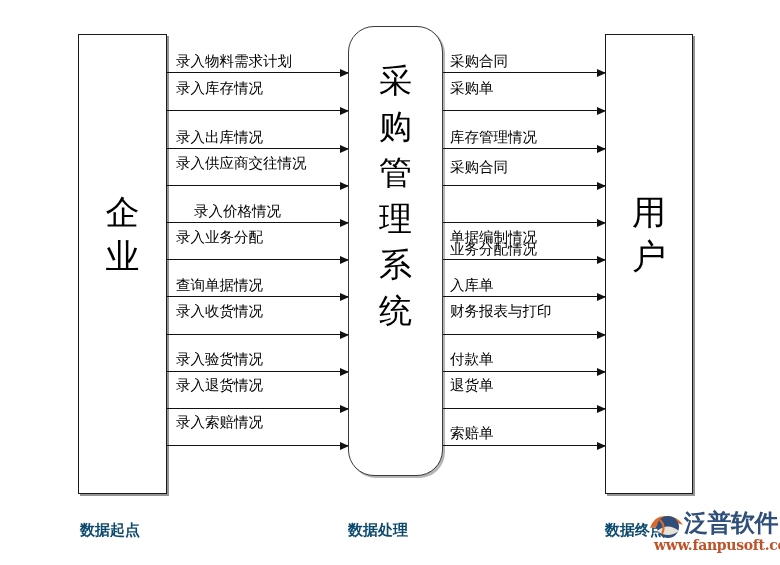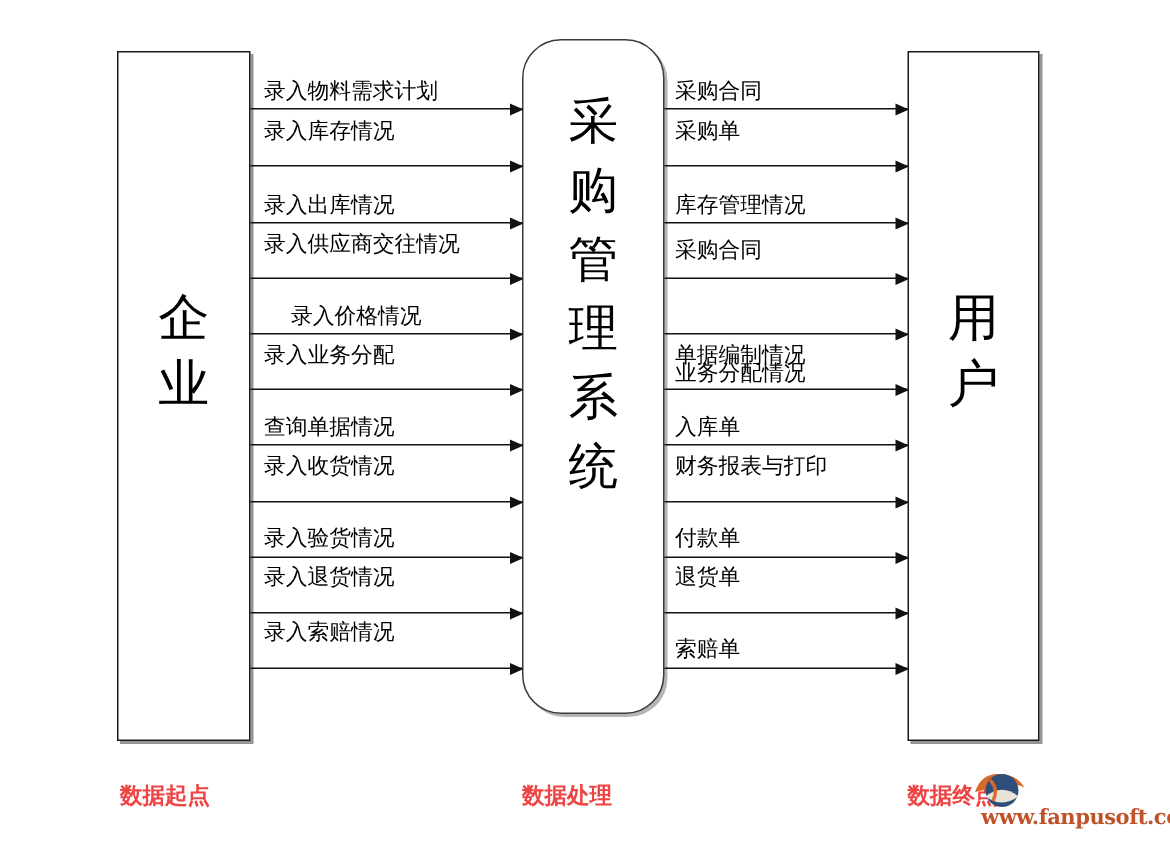--- a/index.html
+++ b/index.html
@@ -88,21 +88,21 @@
   }
   .flow-label.left{left:176px;}
   .flow-label.right{left:450px;}
 
   
   .caption{
     position:absolute;
     font-family:"DejaVu Serif","Liberation Serif",serif;
     font-weight:bold;
     font-size:15px;
-    color:#ef4444;
+    color:#0c4a6e;
     white-space:nowrap;
   }
   #caption-source{left:80px;top:521px;}
   #caption-process{left:348px;top:521px;}
   #caption-sink{left:605px;top:521px;}
 
   
   #watermark{
     position:absolute;
     left:648px;top:509px;
@@ -207,16 +207,17 @@
   <div class="caption" id="caption-process">数据处理</div>
   <div class="caption" id="caption-sink">数据终点</div>
 
   <div id="watermark">
     <svg id="watermark-mark" viewBox="0 0 38 28">
       <path d="M2 16 Q6 4 17 4 Q30 4 35 13 Q26 9 17 12 Q8 15 2 16 Z" fill="#d96a2b"></path>
       <circle cx="20" cy="15" r="11" fill="#2f4f7a"></circle>
       <path d="M9 19 Q20 10 31 19 Q20 27 9 19 Z" fill="#e8e2d8"></path>
       <path d="M12 8 Q18 14 14 22" stroke="#d96a2b" stroke-width="2.2" fill="none"></path>
     </svg>
+    <div id="watermark-brand">泛普软件</div>
     <div id="watermark-url">www.fanpusoft.com</div>
   </div>
 
 </div>
 
 </body></html>

